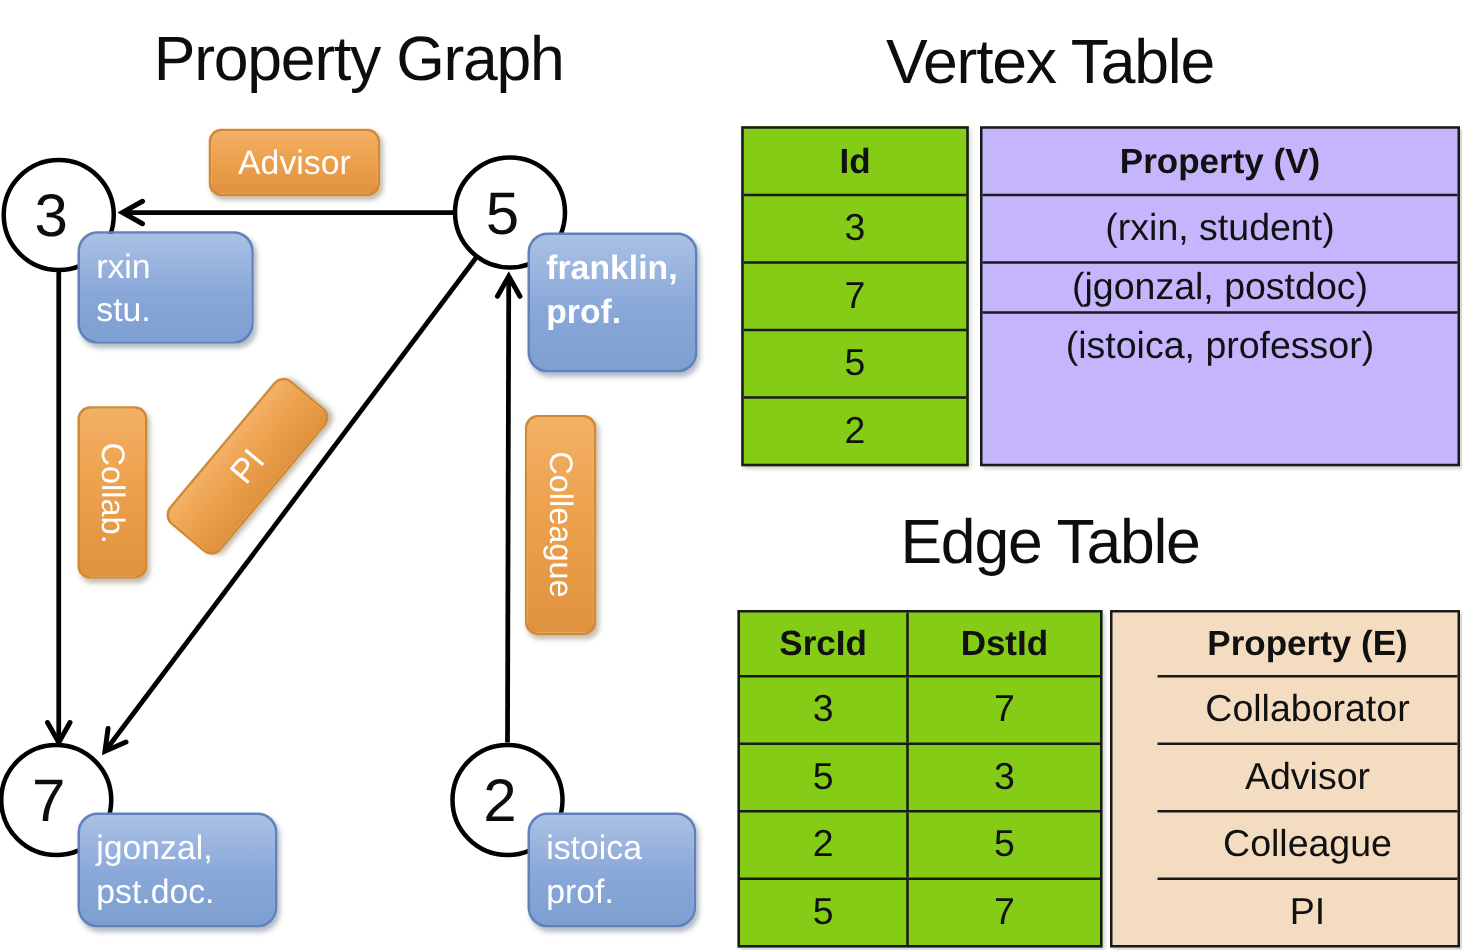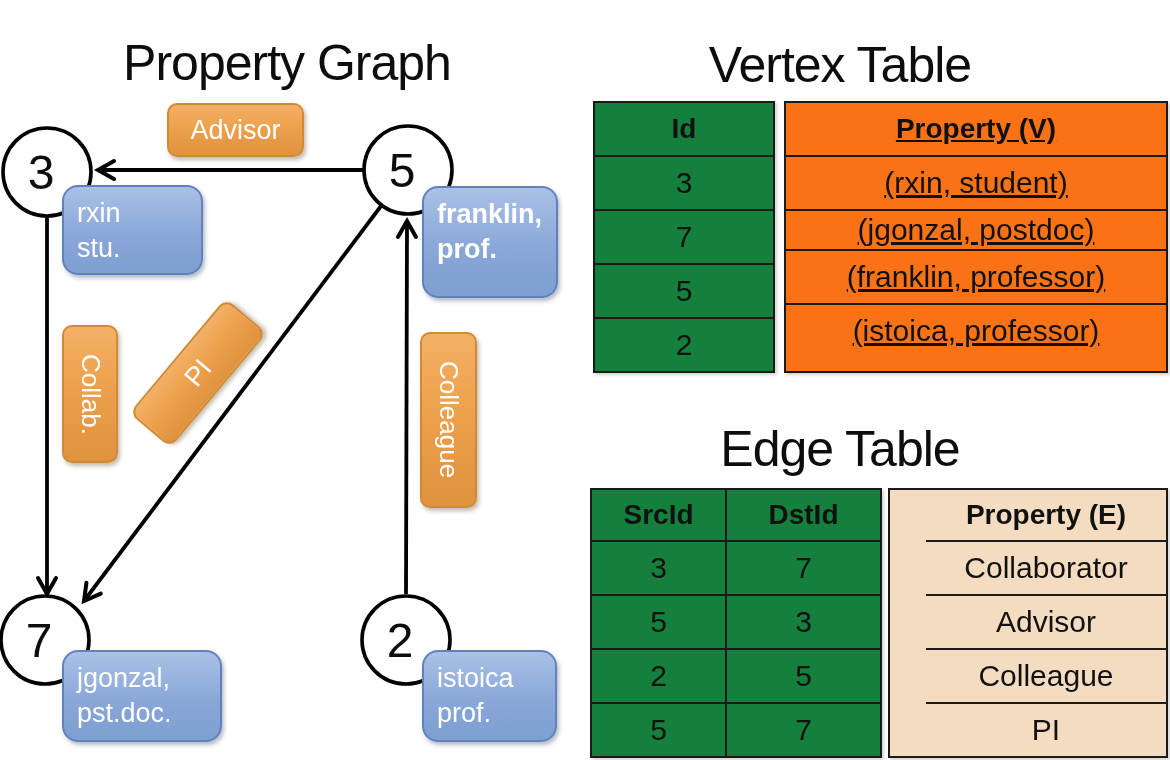--- a/index.html
+++ b/index.html
@@ -2,21 +2,21 @@
 <html><head>
 <meta charset="utf-8">
 <style>
   html,body{margin:0;padding:0;background:#ffffff;}
   .canvas{
     position:relative;width:1170px;height:760px;overflow:hidden;background:#ffffff;
     font-family:"Liberation Sans","DejaVu Sans",sans-serif;color:#111;
   }
   .big-title{
     position:absolute;text-align:center;font-size:50px;font-weight:300;
-    letter-spacing:-1px;color:#0d0d0d;white-space:nowrap;margin-top:16px;
+    letter-spacing:-1px;color:#0d0d0d;white-space:nowrap;
   }
   
   .graph-svg{position:absolute;left:0;top:0;}
   .edge-line{stroke:#000;stroke-width:3.8;fill:none;}
   .node-circle{fill:#fff;stroke:#000;stroke-width:3.6;}
   .node-id{font-size:48px;font-weight:300;fill:#0d0d0d;text-anchor:middle;}
   .elabel{
     position:absolute;display:flex;align-items:center;justify-content:center;
     background:linear-gradient(180deg,#f3b066 0%,#eda14c 45%,#e0923e 100%);
     border:2px solid #d08a36;border-radius:10px;
@@ -27,32 +27,32 @@
   .vprop{
     position:absolute;box-sizing:border-box;
     background:linear-gradient(180deg,#aac1e5 0%,#89a7d8 55%,#7e9fd1 100%);
     border:2px solid #6081ba;border-radius:16px;
     color:#fff;font-size:27px;line-height:35px;padding:9px 6px 0 13px;
     box-shadow:2px 3px 4px rgba(40,60,90,0.35);
   }
   
   .tbl{
     position:absolute;box-sizing:border-box;border:2px solid #1a1a1a;
-    display:flex;flex-direction:column;background:#15803d;
+    display:flex;flex-direction:column;background:#84cc16;
     box-shadow:2px 2px 3px rgba(0,0,0,0.18);
   }
   .tbl .trow{display:flex;box-sizing:border-box;align-items:stretch;flex:none;}
   .tbl .trow + .trow{border-top:2px solid #1a1a1a;}
   .tbl .tcell{
     display:flex;align-items:center;justify-content:center;
     box-sizing:border-box;flex:1;font-size:30px;white-space:nowrap;
   }
   .tbl .tcell.hdr{font-size:28px;font-weight:700;}
   .tbl .tcell + .tcell{border-left:2px solid #1a1a1a;}
-  .blue-bg{background:#f97316;text-decoration:underline;}
+  .blue-bg{background:#c4b5fd;}
   .tan-bg{background:#f4dcc1;}
 </style>
 </head>
 <body>
 
 <div class="canvas">
 
   <div class="big-title" style="left:0;top:18px;width:574px;">Property Graph</div>
   <div class="big-title" style="left:540px;top:20px;width:600px;">Vertex Table</div>
   <div class="big-title" style="left:540px;top:404px;width:600px;">Edge Table</div>
@@ -130,23 +130,20 @@
     <div class="trow" style="height:52px;">
         <div class="tcell hdr">Property (V)</div>
       </div>
     <div class="trow" style="height:54px;">
         <div class="tcell">(rxin, student)</div>
       </div>
     <div class="trow" style="height:40px;">
         <div class="tcell">(jgonzal, postdoc)</div>
       </div>
     <div class="trow" style="height:54px;">
-        <div class="tcell">(franklin, professor)</div>
-      </div>
-    <div class="trow" style="height:54px;">
         <div class="tcell">(istoica, professor)</div>
       </div>
   </div>
 
   <div class="tbl" style="left:590px;top:488px;width:292px;height:270px;">
     <div class="trow" style="height:50px;">
       <div class="tcell hdr" style="flex:0 0 133px;">SrcId</div>
       <div class="tcell hdr">DstId</div>
     </div>
     <div class="trow" style="height:54px;">

